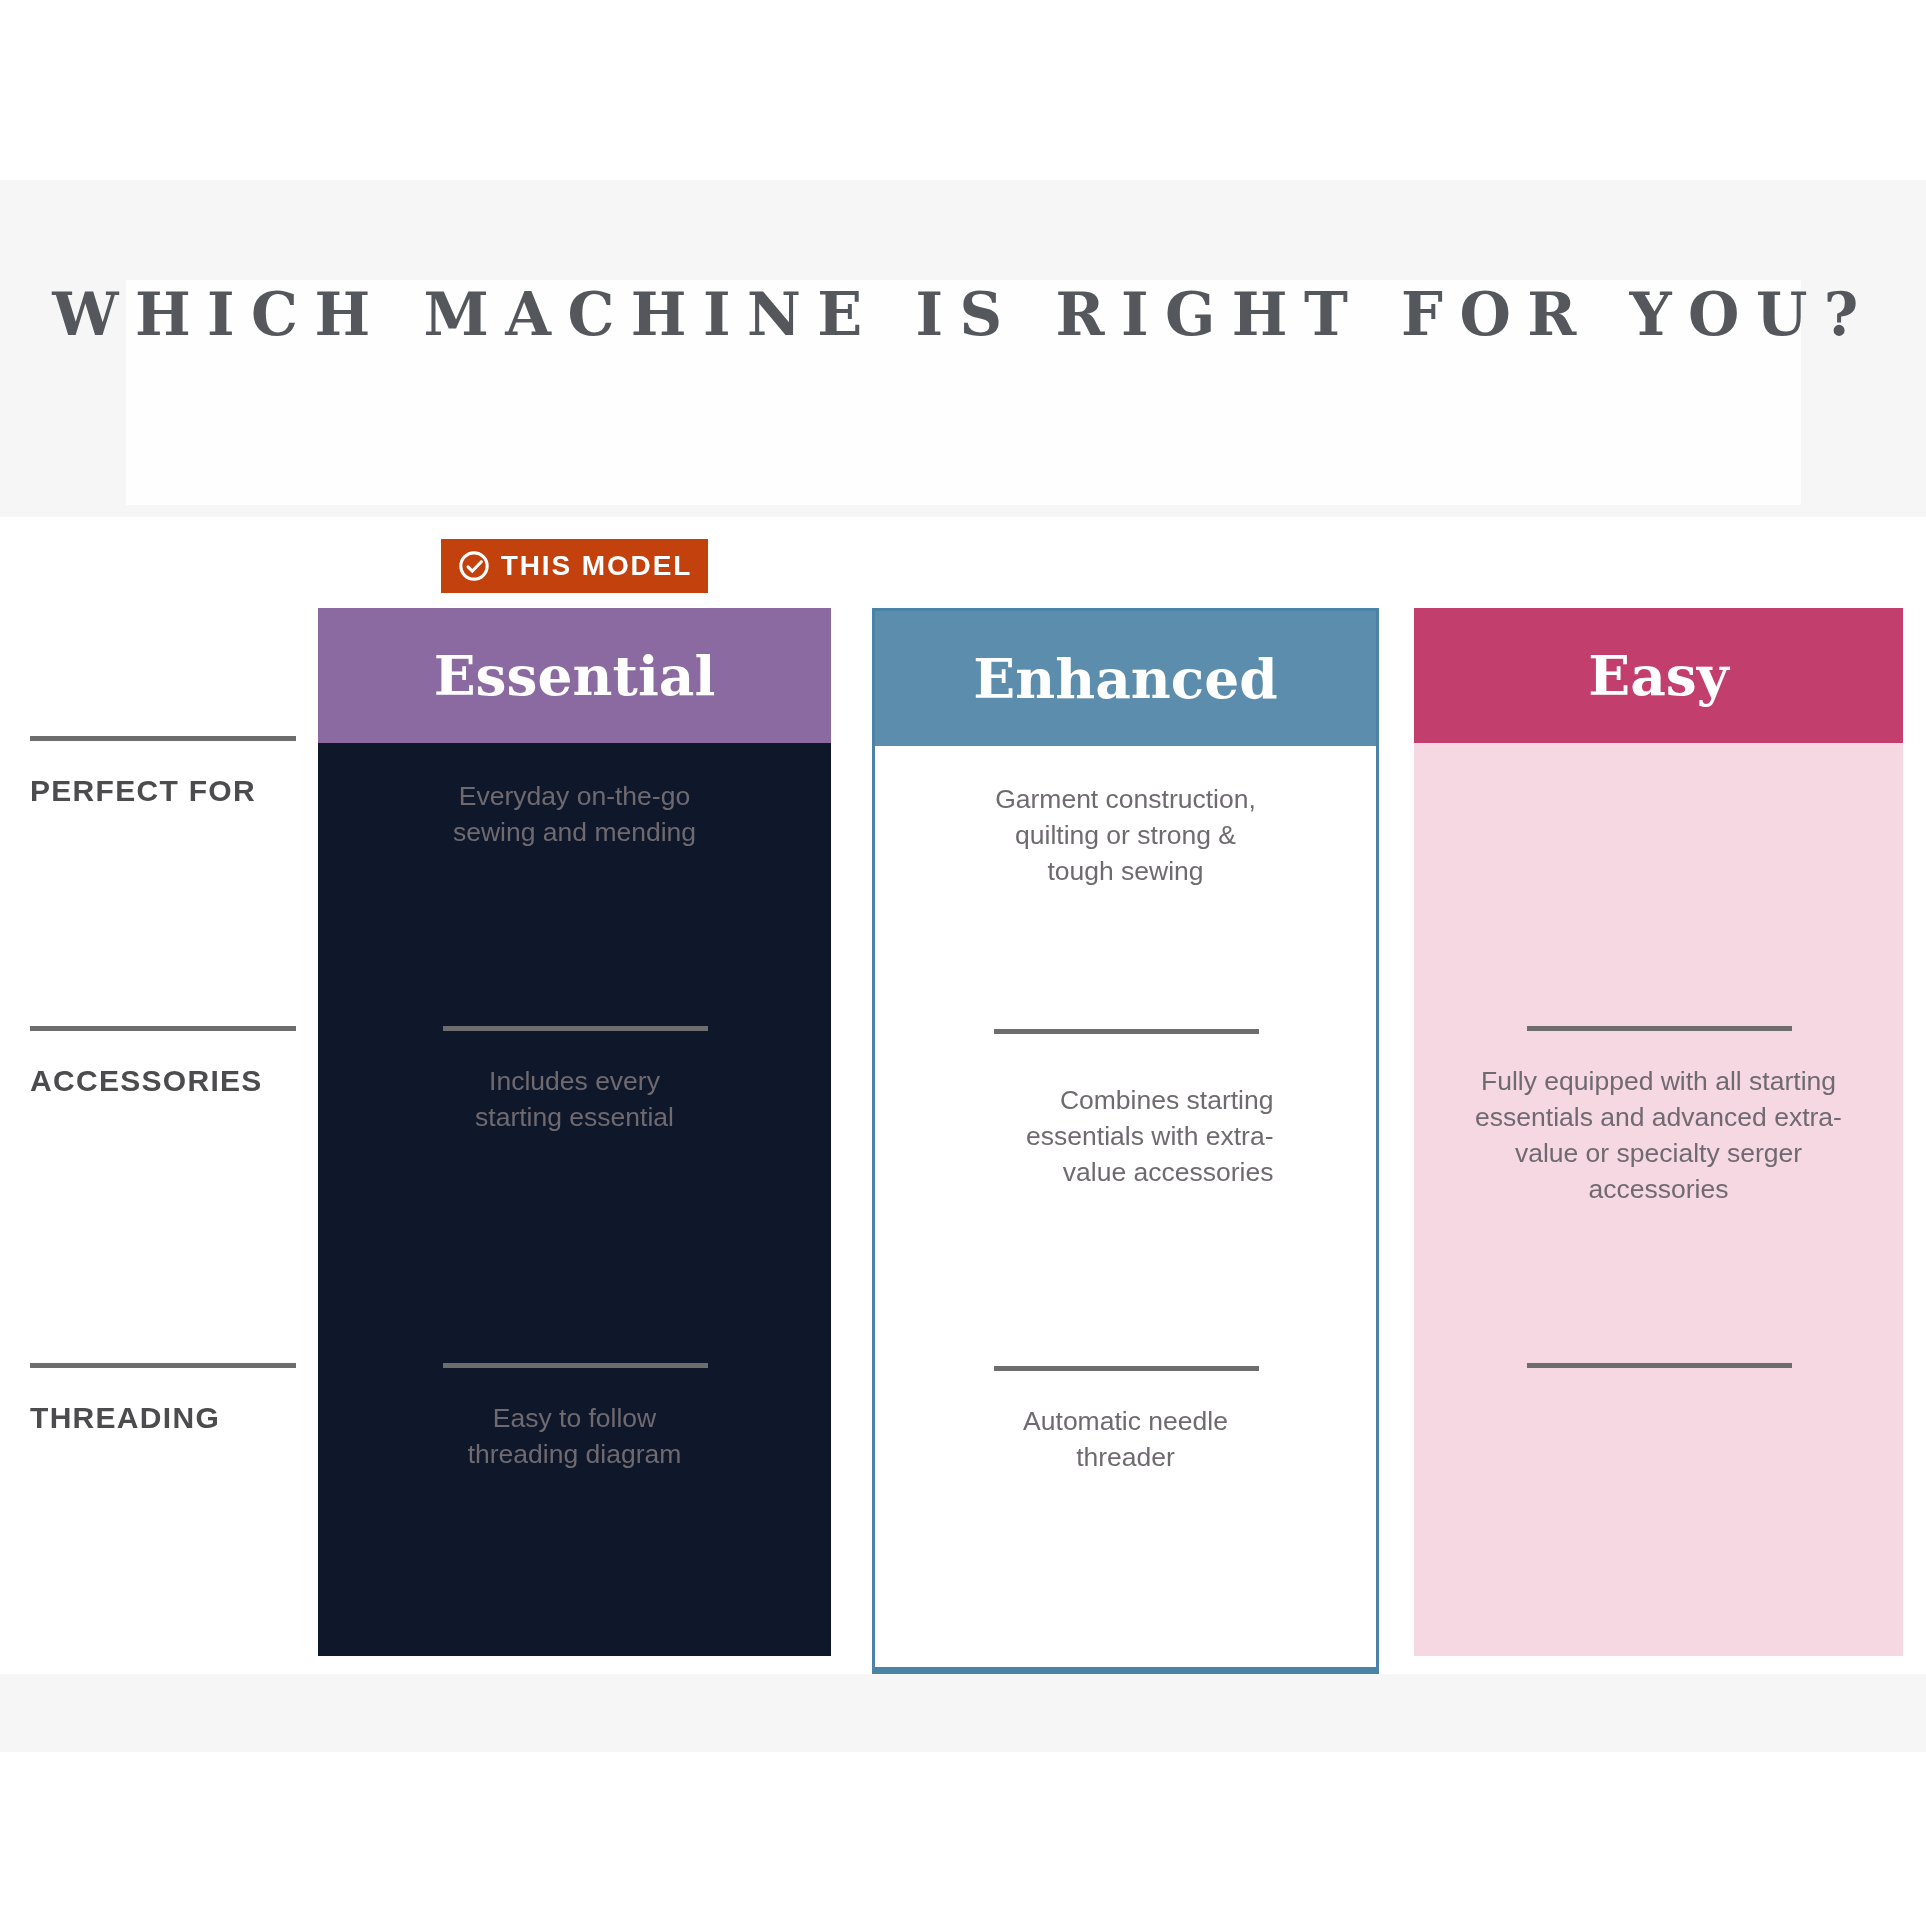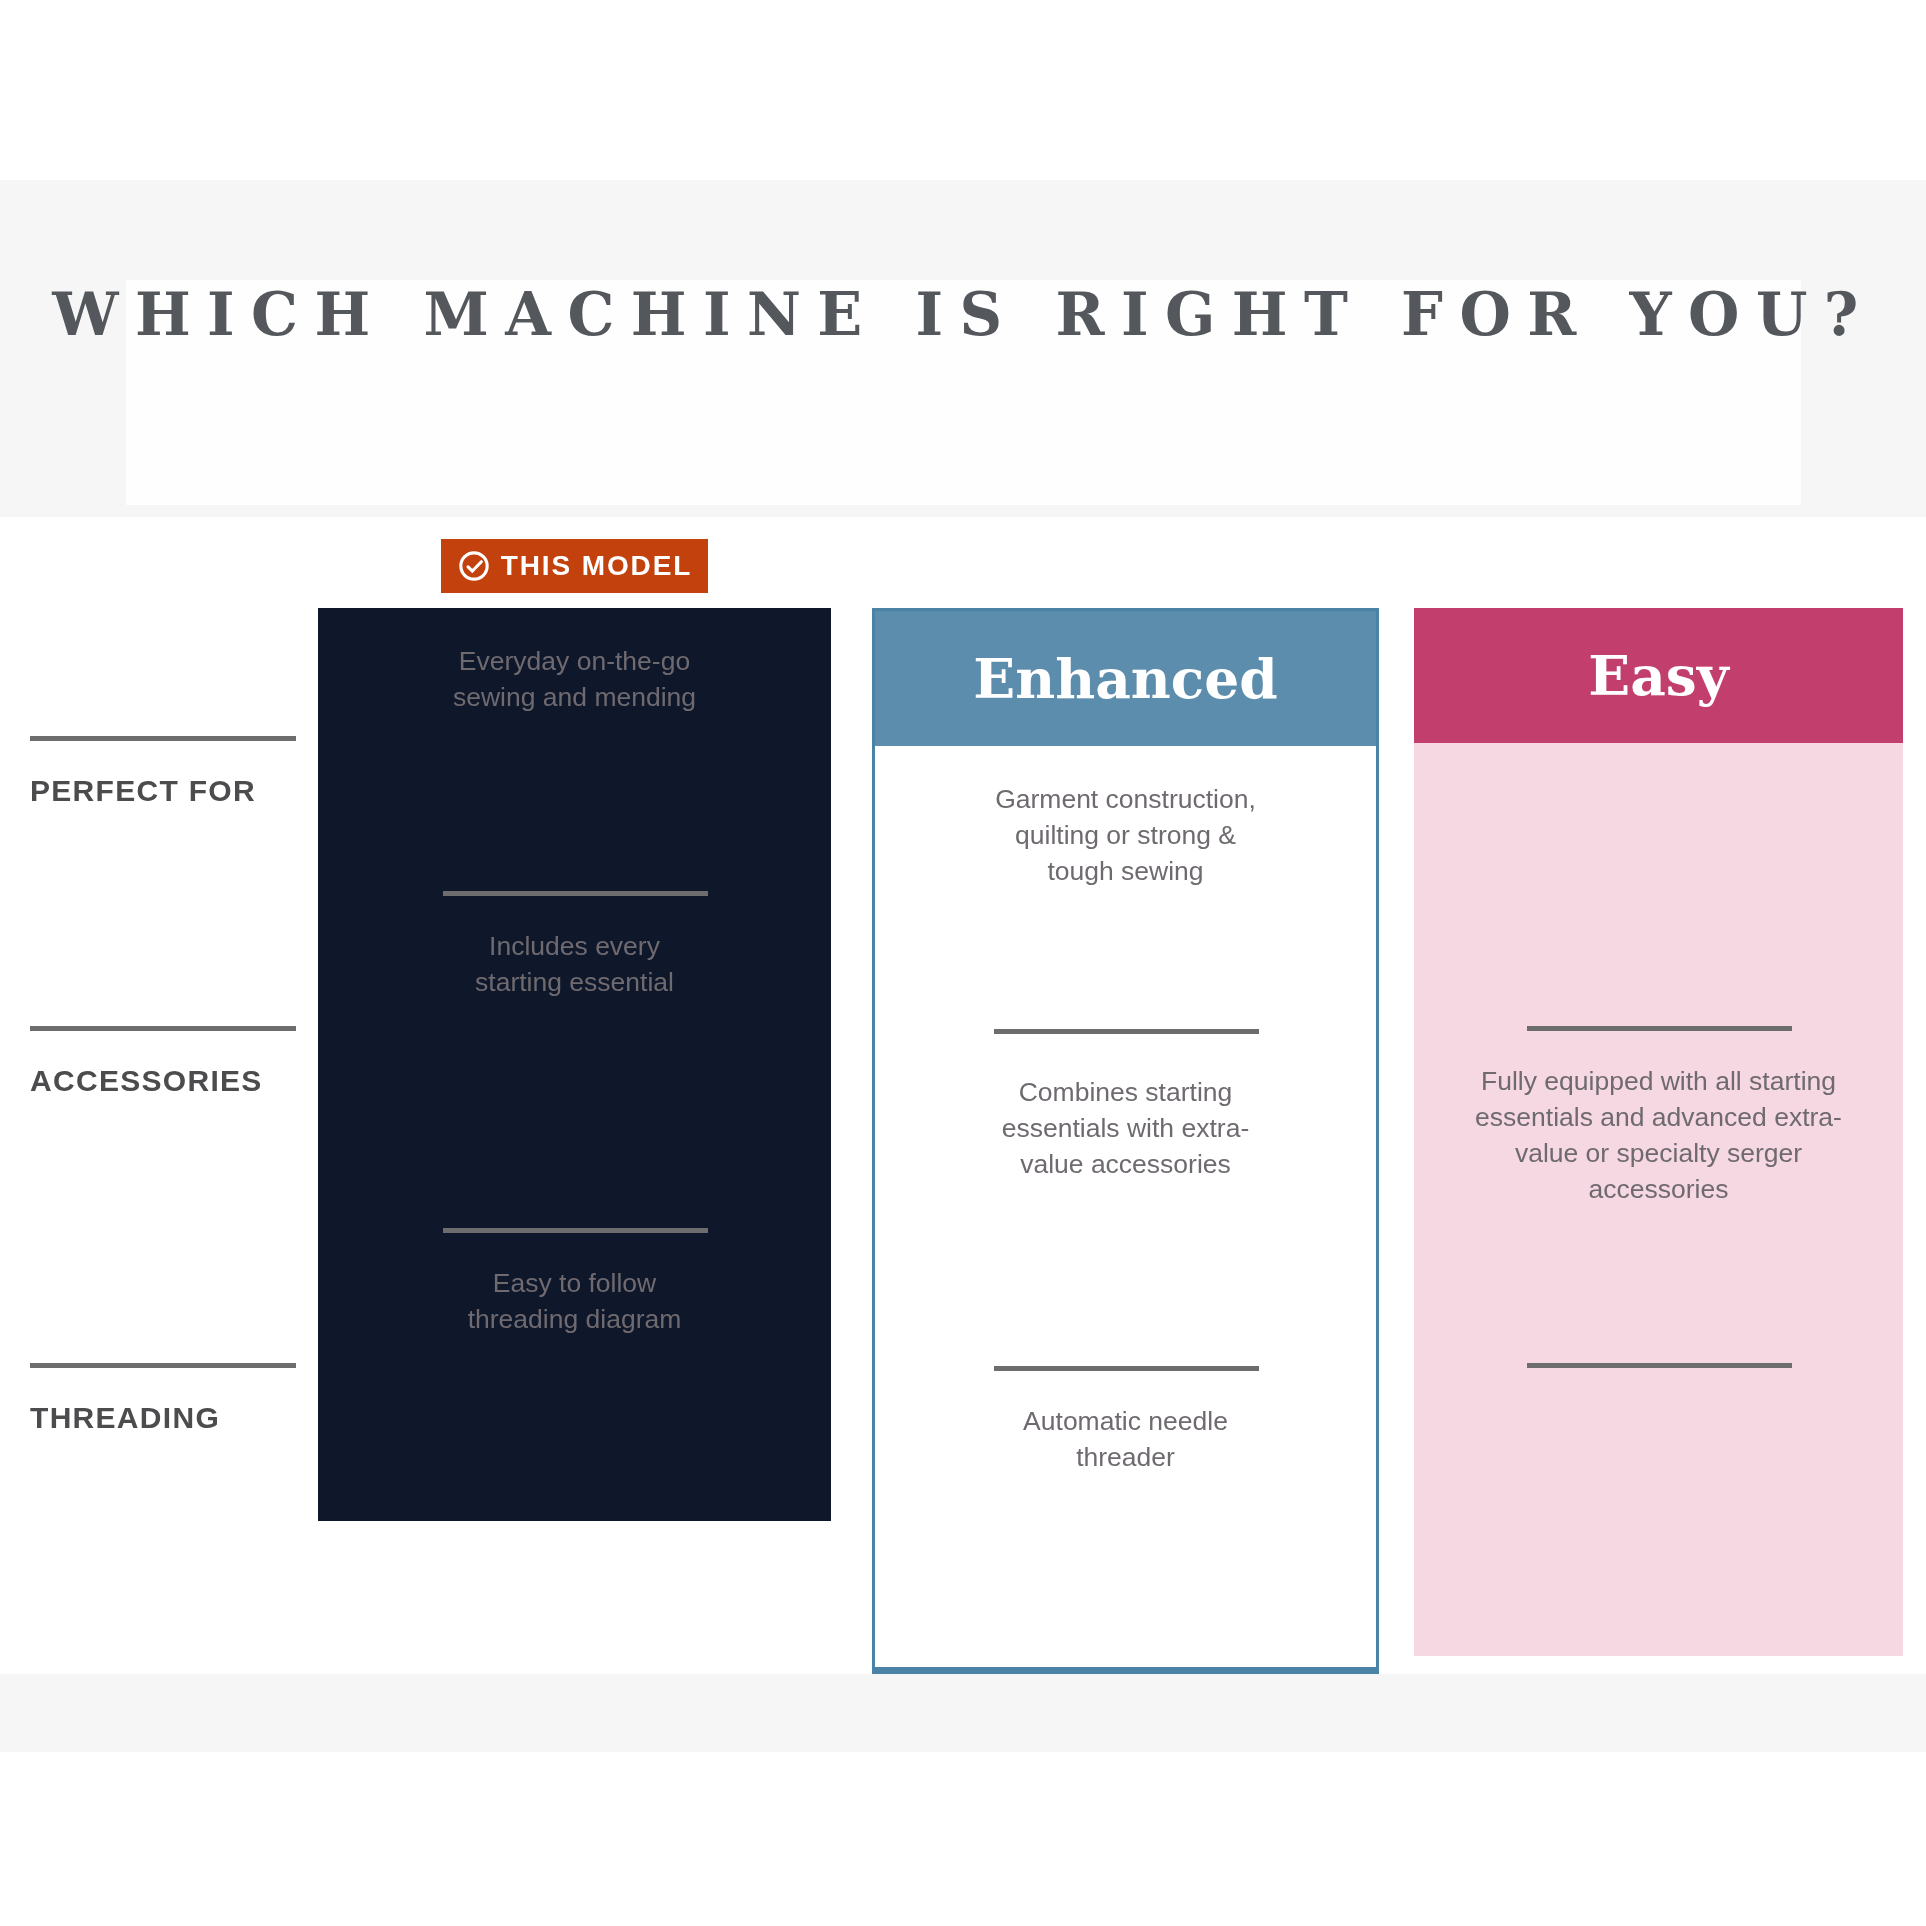--- a/index.html
+++ b/index.html
@@ -43,21 +43,21 @@
              line-height:1.36;color:#6f6a70;}
   .pf-text{top:35px;}
   .divider{position:absolute;left:50%;margin-left:-132px;width:265px;height:5px;background:#6d6d6d;}
   .div2{top:283px;}
   .txt2{top:320px;}
   .div3{top:620px;}
   .txt3{top:657px;}
   .mw340{max-width:214px;margin:0 auto;}
   .mw420{max-width:265px;margin:0 auto;}
   .mw440{max-width:277px;margin:0 auto;}
-  .mw470{max-width:296px;margin:8px auto;}
+  .mw470{max-width:296px;margin:16px auto;text-align:right;}
   .mw560{max-width:353px;margin:0 auto;}
   .mw620{max-width:391px;margin:0 auto;}
   .mw640{max-width:403px;margin:0 auto;}
 
   
   .bottom-band{position:absolute;left:0;top:1674px;width:1926px;height:78px;background:#f7f6f7;}
 </style>
 </head>
 <body>
 
@@ -75,20 +75,23 @@
     </svg>
   </span>
   <span class="badge-label">THIS MODEL</span>
 </div>
 
 <div class="row-label r1">PERFECT FOR</div>
 <div class="row-label r2">ACCESSORIES</div>
 <div class="row-label r3">THREADING</div>
 
 <div class="col col-essential">
+  <div class="col-header" style="background-color: rgb(139, 105, 161);">
+    <div class="col-header-text">Essential</div>
+  </div>
   <div class="col-body" style="background-color: #0f172a;">
     <div class="cell-text pf-text">
       <div class="mw440">Everyday on-the-go sewing and mending</div>
     </div>
     <div class="divider div2"></div>
     <div class="cell-text txt2">
       <div class="mw420">Includes every starting essential</div>
     </div>
     <div class="divider div3"></div>
     <div class="cell-text txt3">

